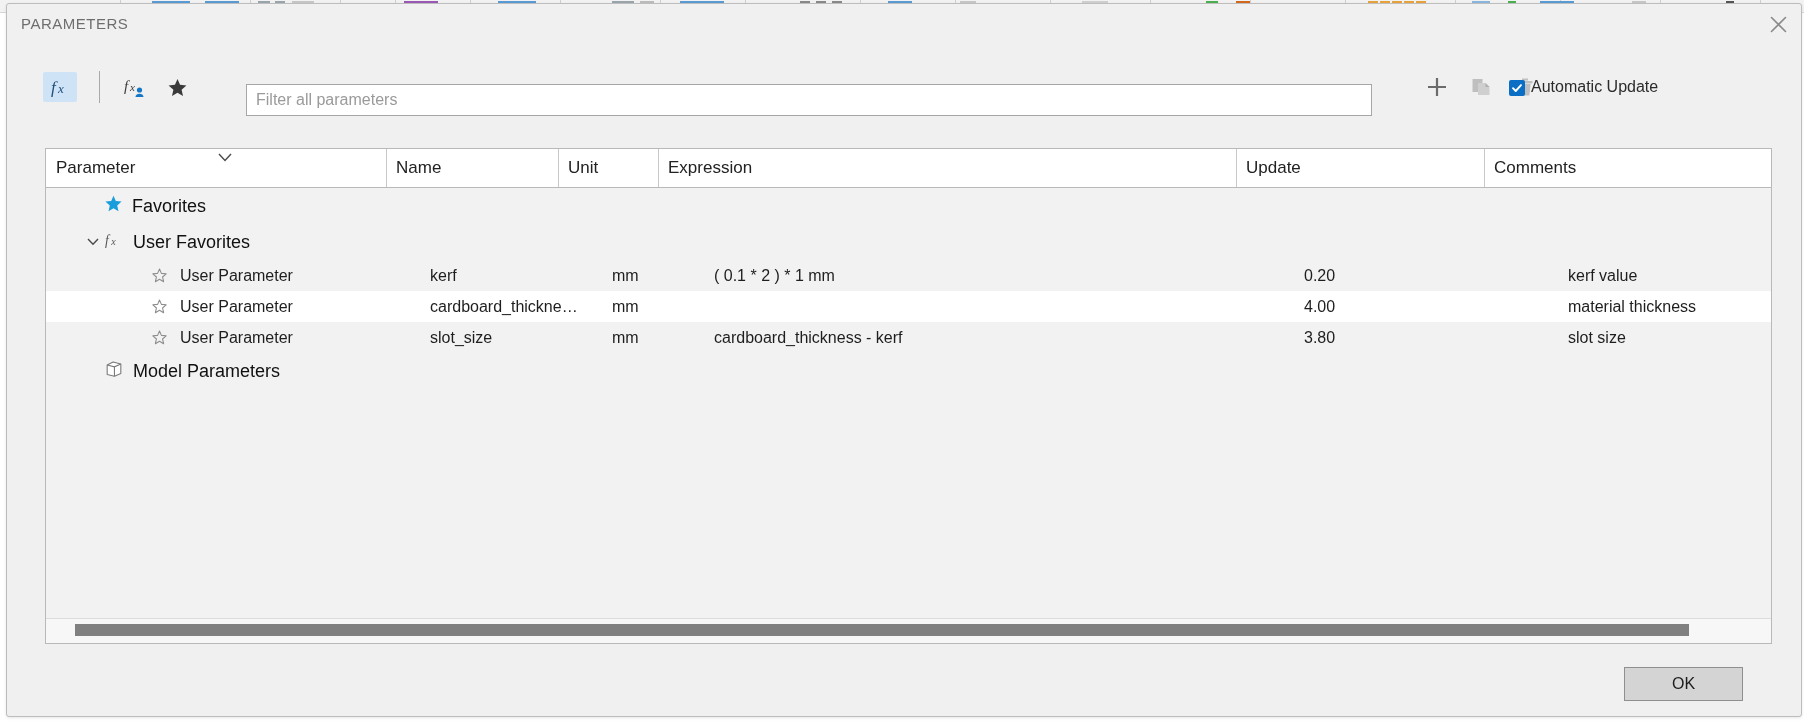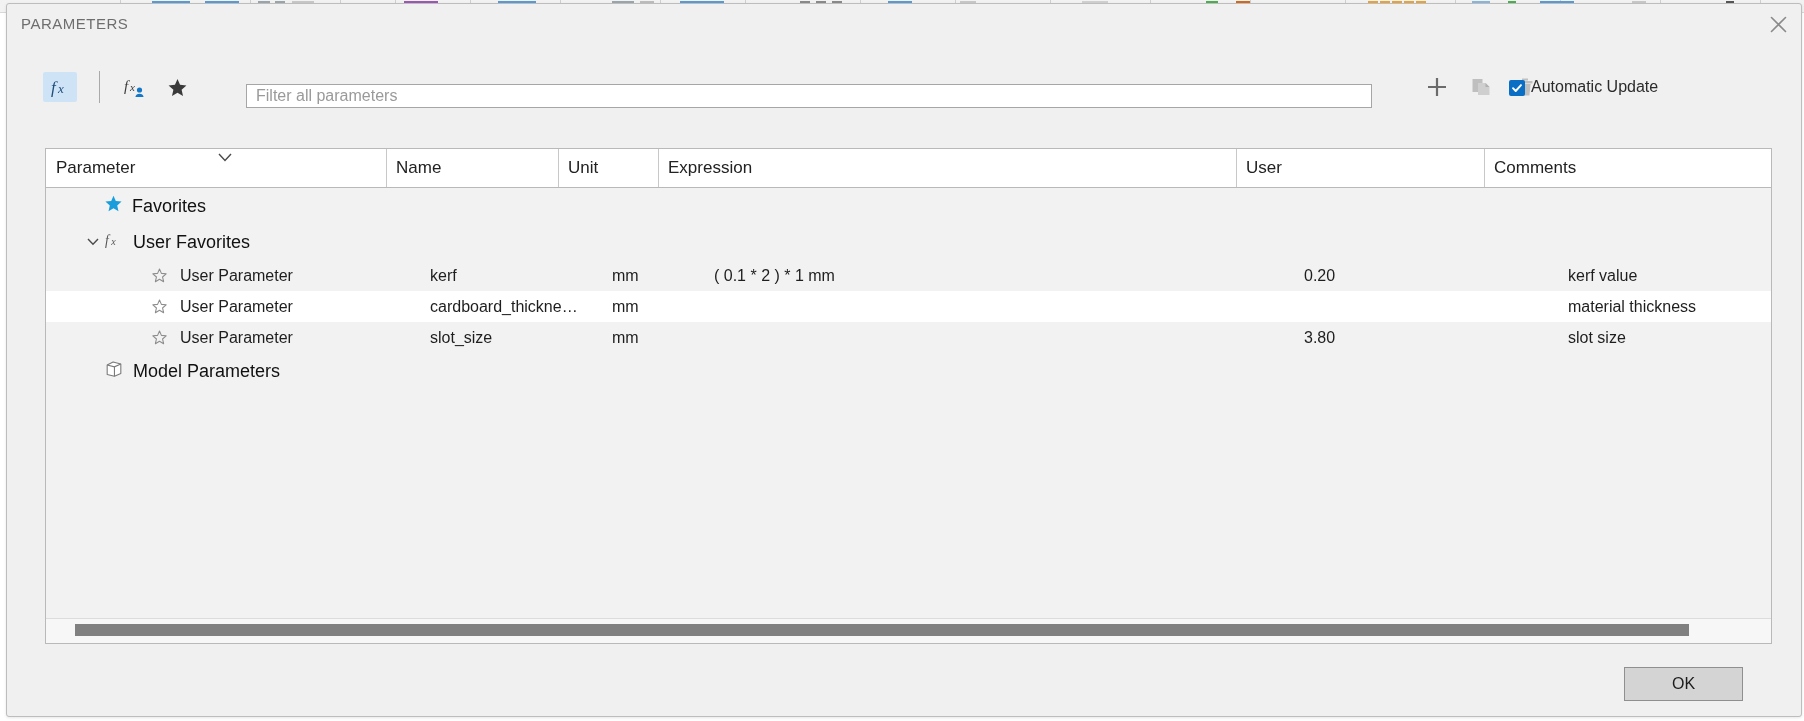--- a/index.html
+++ b/index.html
@@ -113,21 +113,21 @@
     background: #a9a9a9;
   }
   #fx-user-button { left: 111px; top: 8px; width: 34px; height: 30px; }
   #favorites-button { left: 155px; top: 8px; width: 30px; height: 30px; }
 
   #filter-input {
     position: absolute;
     left: 239px;
     top: 80px;
     width: 1126px;
-    height: 24px;
+    height: 32px;
     box-sizing: border-box;
     background: #ffffff;
     border: 1px solid #a6a6a6;
     font-family: "Liberation Sans", sans-serif;
     font-size: 16px;
     color: #333333;
     padding: 0 9px;
     outline: none;
   }
   #filter-input::placeholder { color: #9a9a9a; }
@@ -418,21 +418,21 @@
 
   <input id="filter-input" type="text" placeholder="Filter all parameters" style="">
 
   <div id="parameters-table">
 
     <div id="table-header">
       <div class="th" style="left:0;width:340px">Parameter</div>
       <div class="th" style="left:340px;width:172px">Name</div>
       <div class="th" style="left:512px;width:100px">Unit</div>
       <div class="th" style="left:612px;width:578px">Expression</div>
-      <div class="th" style="left:1190px;width:248px">User</div>
+      <div class="th" style="left:1190px;width:248px">Update</div>
       <div class="th" style="left:1438px;width:287px">Comments</div>
 
       <div class="th-divider" style="left:340px"></div>
       <div class="th-divider" style="left:512px"></div>
       <div class="th-divider" style="left:612px"></div>
       <div class="th-divider" style="left:1190px"></div>
       <div class="th-divider" style="left:1438px"></div>
 
       <div id="sort-indicator">
         <svg width="18" height="12" viewBox="0 0 18 12">
@@ -487,32 +487,34 @@
 
       <div class="row white">
         <div class="cell c-star">
           <svg width="17" height="17" viewBox="0 0 24 24">
             <path d="M12 2.8 L14.7 9.0 L21.4 9.6 L16.3 14.1 L17.8 20.8 L12 17.3 L6.2 20.8 L7.7 14.1 L2.6 9.6 L9.3 9.0 Z" fill="none" stroke="#8d8d8d" stroke-width="1.5" stroke-linejoin="round"></path>
           </svg>
         </div>
         <div class="cell c-parameter">User Parameter</div>
         <div class="cell c-name">cardboard_thickne…</div>
         <div class="cell c-unit">mm</div>
+        <div class="cell c-value">4.00</div>
         <div class="cell c-comments">material thickness</div>
       </div>
 
       <div class="row">
         <div class="cell c-star">
           <svg width="17" height="17" viewBox="0 0 24 24">
             <path d="M12 2.8 L14.7 9.0 L21.4 9.6 L16.3 14.1 L17.8 20.8 L12 17.3 L6.2 20.8 L7.7 14.1 L2.6 9.6 L9.3 9.0 Z" fill="none" stroke="#8d8d8d" stroke-width="1.5" stroke-linejoin="round"></path>
           </svg>
         </div>
         <div class="cell c-parameter">User Parameter</div>
         <div class="cell c-name">slot_size</div>
         <div class="cell c-unit">mm</div>
+        <div class="cell c-expression">cardboard_thickness - kerf</div>
         <div class="cell c-value">3.80</div>
         <div class="cell c-comments">slot size</div>
       </div>
 
       <div class="row group" id="model-parameters-row">
         <div class="group-label">
           <span>
             <svg width="20" height="20" viewBox="0 0 22 22">
               <path d="M3.5 6.5 L10 3.2 L18.5 5.5 L18.5 16 L11.5 19 L3.5 17 Z" fill="#ffffff" stroke="#7a7a7a" stroke-width="1.2" stroke-linejoin="round"></path>
               <path d="M3.5 6.5 L11.5 8.6 L18.5 5.5" fill="none" stroke="#7a7a7a" stroke-width="1.2"></path>

